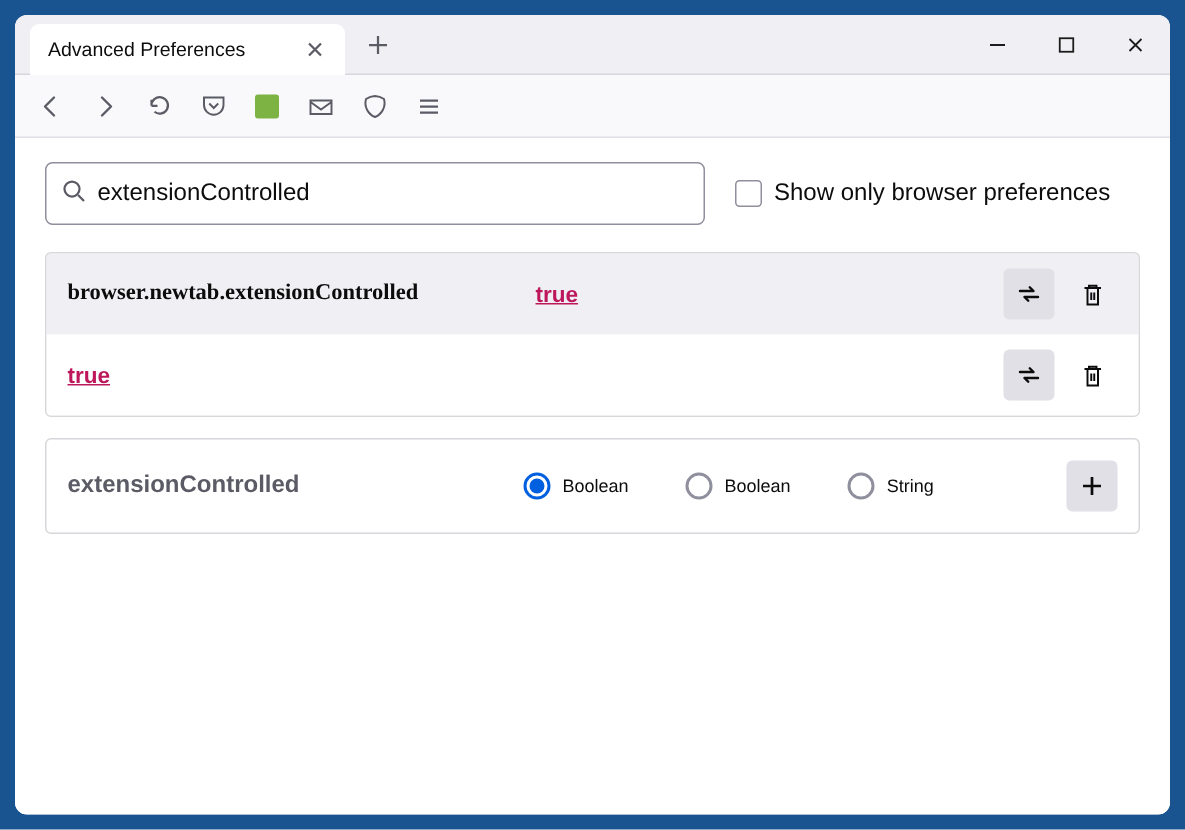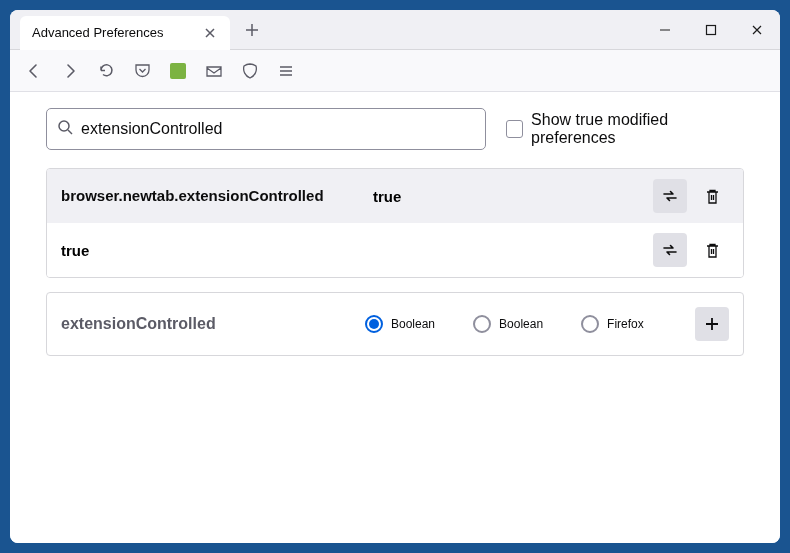--- a/index.html
+++ b/index.html
@@ -69,21 +69,21 @@
     .ff-icon {
       width: 16px; height: 16px; border-radius: 50%;
       background: radial-gradient(circle at 30% 30%, #ff9500 0%, #ff5722 50%, #b833d6 100%);
     }
     .url-text { font-size: 14px; color: #5b5b66; }
     .url-star { margin-left:auto; color:#5b5b66; }
     .green-square { width:16px; height:16px; background:#7cb342; border-radius:2px; }
     .content {
       flex: 1;
       background: #fff;
-      padding: 16px 36px;
+      padding: 16px 20px;
       overflow: auto;
     }
     .search-row { display:flex; align-items:center; gap: 20px; margin-bottom: 18px; }
     .search-box {
       flex: 0 0 440px;
       height: 42px;
       border: 1px solid #8f8f9d;
       border-radius: 5px;
       display:flex;
       align-items:center;
@@ -102,22 +102,22 @@
     }
     .pref-row {
       display:flex;
       align-items:center;
       padding: 10px 14px;
       gap: 12px;
       font-size: 15px;
     }
     .pref-row:nth-child(odd) { background:#f0f0f4; }
     .pref-row:nth-child(even) { background:#fff; }
-    .pref-name { width: 300px; font-weight: 700; color:#0c0c0d; word-wrap: break-word; line-height:1.3; }
-    .pref-value { flex: 1; font-weight: 700; color:#000000; }
+    .pref-name { width: 300px; font-weight: 700; color:#0c0c0d; word-wrap: break-word; line-height:1.3;font-family:Liberation Serif, serif; }
+    .pref-value { flex: 1; font-weight: 700; color:#be185d;text-decoration:underline; }
     .pref-actions { display:flex; gap:8px; }
     .action-btn {
       width: 34px; height: 34px;
       background: #e0e0e6;
       border-radius: 4px;
       display:flex; align-items:center; justify-content:center;
       cursor:pointer;
       color:#0c0c0d;
     }
     .add-row {
@@ -221,21 +221,21 @@
     <div class="search-row">
       <div class="search-box">
         <span><svg width="16" height="16" viewBox="0 0 16 16">
               <circle cx="7" cy="7" r="5" stroke="#5b5b66" stroke-width="1.5" fill="none"></circle>
               <path d="M11 11 L15 15" stroke="#5b5b66" stroke-width="1.5"></path>
             </svg></span>
         <input type="text" value="extensionControlled" style="">
       </div>
       <label class="checkbox-row">
         <span class="checkbox"></span>
-        <span>Show true modified preferences</span>
+        <span>Show only browser preferences</span>
       </label>
     </div>
 
     <div class="prefs-table">
       <div class="pref-row">
         <div class="pref-name">browser.newtab.extensionControlled</div>
         <div class="pref-value">true</div>
         <div class="pref-actions">
           <div class="action-btn">
               <svg width="18" height="18" viewBox="0 0 18 18">
@@ -272,21 +272,21 @@
         <label class="radio selected">
           <span class="radio-circle"></span>
           <span>Boolean</span>
         </label>
         <label class="radio">
           <span class="radio-circle"></span>
           <span>Boolean</span>
         </label>
         <label class="radio">
           <span class="radio-circle"></span>
-          <span>Firefox</span>
+          <span>String</span>
         </label>
       </div>
       <div class="action-btn">
           <svg width="16" height="16" viewBox="0 0 16 16">
             <path d="M8 2 V14 M2 8 H14" stroke="currentColor" stroke-width="1.8"></path>
           </svg>
         </div>
     </div>
   </div>
 </div>

